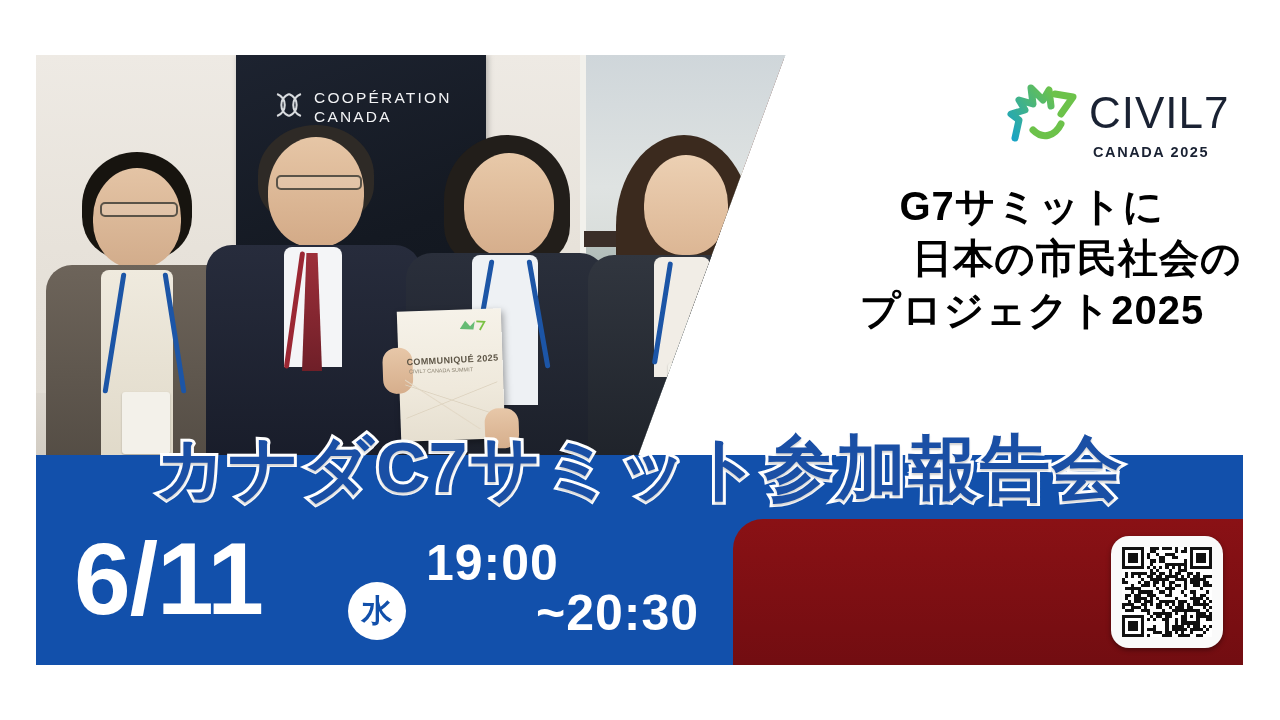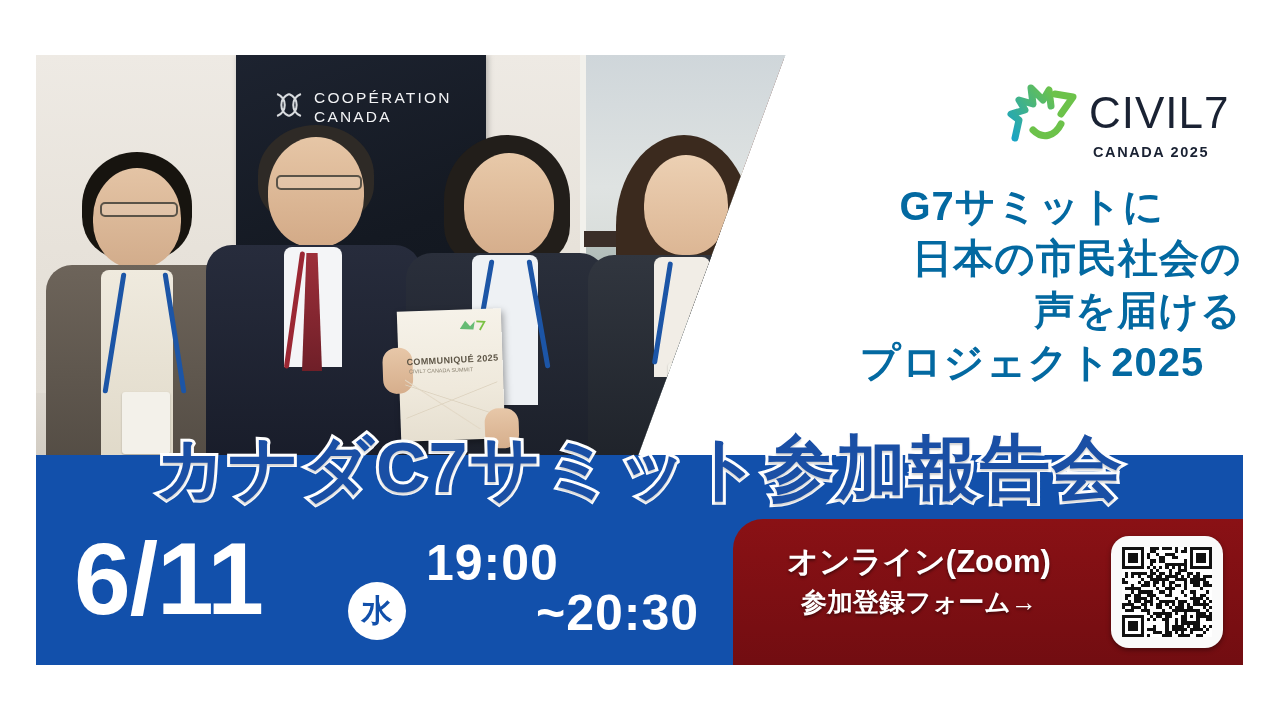--- a/index.html
+++ b/index.html
@@ -127,21 +127,21 @@
   
   #civil7{position:absolute;left:1005px;top:78px;width:215px;height:82px;}
   #civil7 .leafwrap{position:absolute;left:0;top:2px;width:74px;height:70px;}
   #civil7 .wordmark{position:absolute;left:84px;top:16px;color:#1a2233;
      font-size:44px;font-weight:400;letter-spacing:1px;line-height:38px;}
   #civil7 .country{position:absolute;left:88px;top:66px;color:#1a2233;
      font-size:14.5px;font-weight:600;letter-spacing:1.6px;}
 
   
   #green-copy{position:absolute;right:38px;top:180px;width:420px;text-align:right;
-     color:#0369a1;font-size:40px;font-weight:700;line-height:52px;letter-spacing:1px;
+     color:#000000;font-size:40px;font-weight:700;line-height:52px;letter-spacing:1px;
      text-shadow:0 0 1px rgba(255,255,255,.9);}
   #green-copy .l{display:block;white-space:nowrap;}
   #green-copy .l1{text-align:center;}
   #green-copy .l4{text-align:center;}
 
   
   #blue-band{position:absolute;left:36px;top:455px;width:1207px;height:210px;
      background:#1250ab;}
   #blue-title{position:absolute;left:36px;top:425px;width:1207px;height:88px;
      display:flex;align-items:center;justify-content:center;
@@ -272,42 +272,37 @@
       <path d="M50 14 L68 17 L56 34" fill="none" stroke="#6cc24a" stroke-width="7" stroke-linejoin="round" stroke-linecap="round"></path>
       <path d="M28 50 C38 60, 50 56, 56 44" fill="none" stroke="#6cc24a" stroke-width="7" stroke-linecap="round"></path>
     </svg>
     <div class="wordmark">CIVIL7</div>
     <div class="country">CANADA 2025</div>
   </div>
 
   <div id="green-copy">
     <span class="l l1">G7サミットに</span>
     <span class="l l2">日本の市民社会の</span>
-    <span class="l l3">声を届ける</span>
     <span class="l l4">プロジェクト2025</span>
   </div>
 
   <div id="blue-band"></div>
 
   <div id="blue-title">
     <span>カナダC7サミット参加報告会</span>
   </div>
 
   <div id="date-row">
     <div id="date-big">6/11</div>
     <div id="dow">水</div>
     <div id="time-1">19:00</div>
     <div id="time-2">~20:30</div>
   </div>
 
   <div id="red-panel">
-    <div id="red-copy">
-      <div class="rl1">オンライン(Zoom)</div>
-      <div class="rl2">参加登録フォーム→</div>
-    </div>
     <div id="qr-card">
       <svg id="qr" viewBox="0 0 29 29" shape-rendering="crispEdges">
         <rect width="29" height="29" fill="#ffffff"></rect>
         <g fill="#111111" id="qrcells">
             <rect x="0" y="0" width="1" height="1"></rect>
             <rect x="1" y="0" width="1" height="1"></rect>
             <rect x="2" y="0" width="1" height="1"></rect>
             <rect x="3" y="0" width="1" height="1"></rect>
             <rect x="4" y="0" width="1" height="1"></rect>
             <rect x="5" y="0" width="1" height="1"></rect>

